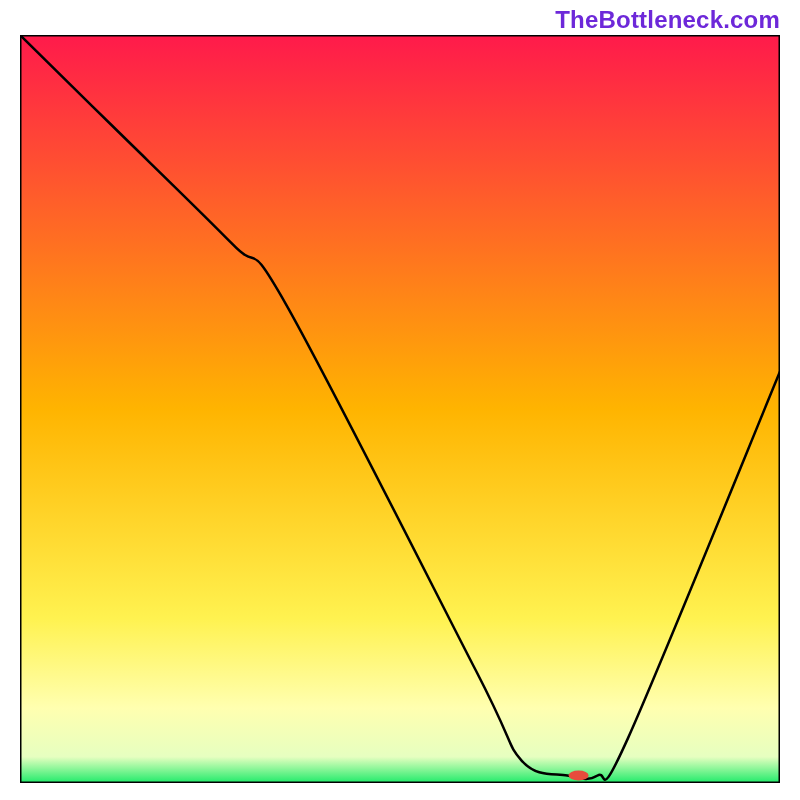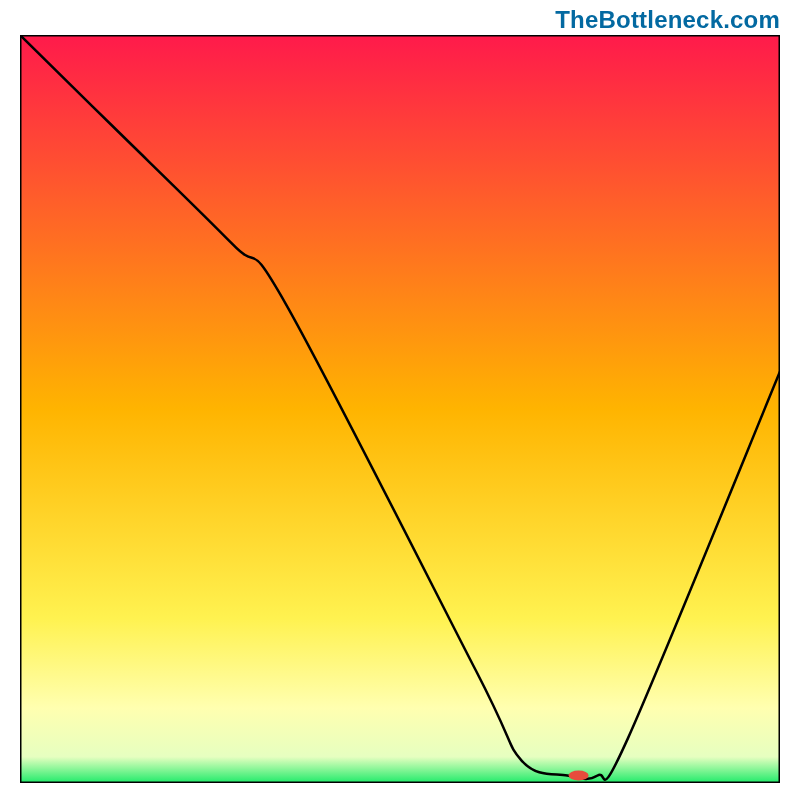--- a/index.html
+++ b/index.html
@@ -22,21 +22,21 @@
     top: 35px;
     width: 760px;
     height: 748px;
   }
   .watermark {
     position: absolute;
     top: 6px;
     right: 20px;
     font-size: 24px;
     font-weight: 700;
-    color: #0369a1;
+    color: #6d28d9;
     letter-spacing: 0.2px;
     user-select: none;
   }
   svg { display: block; }
 </style>
 </head>
 <body>
 
 <div class="frame">
 

